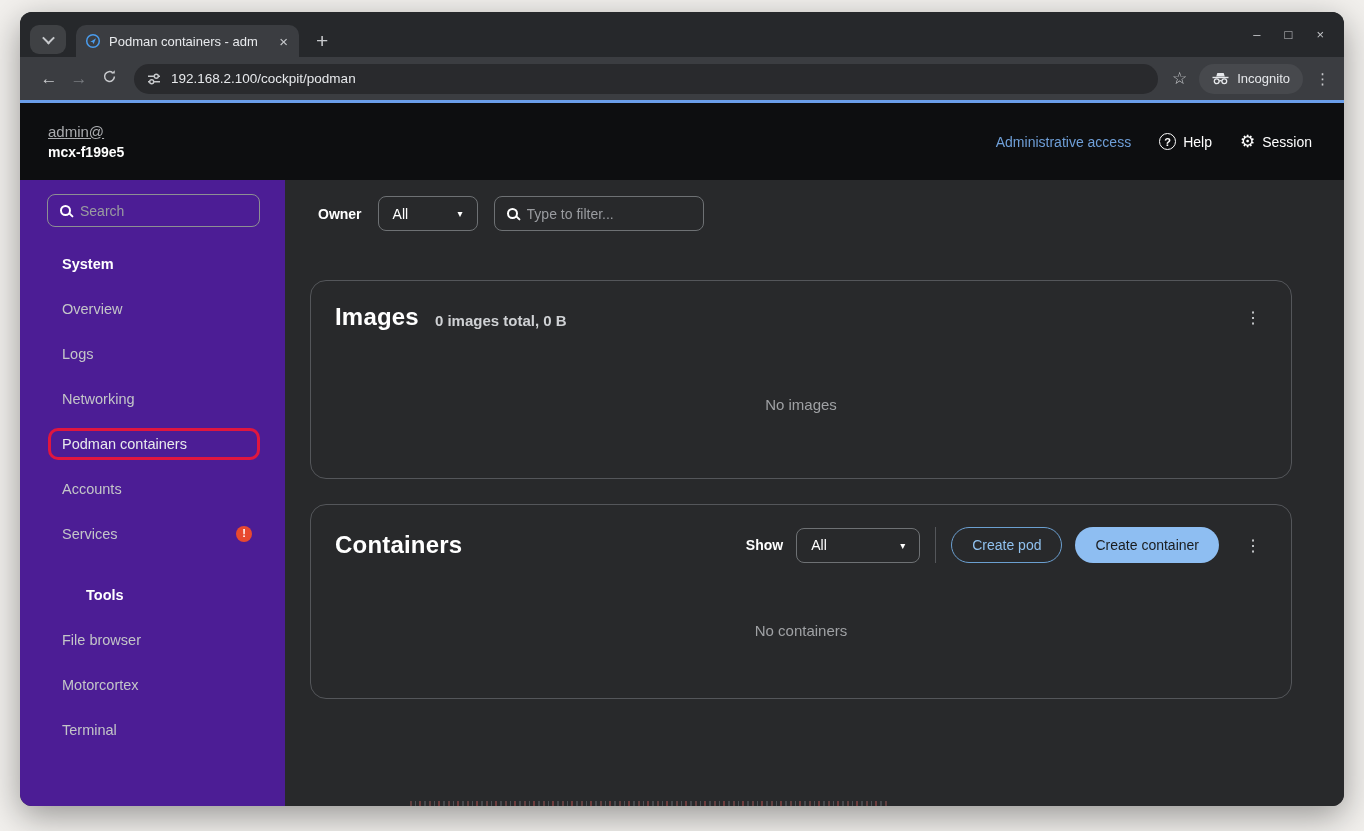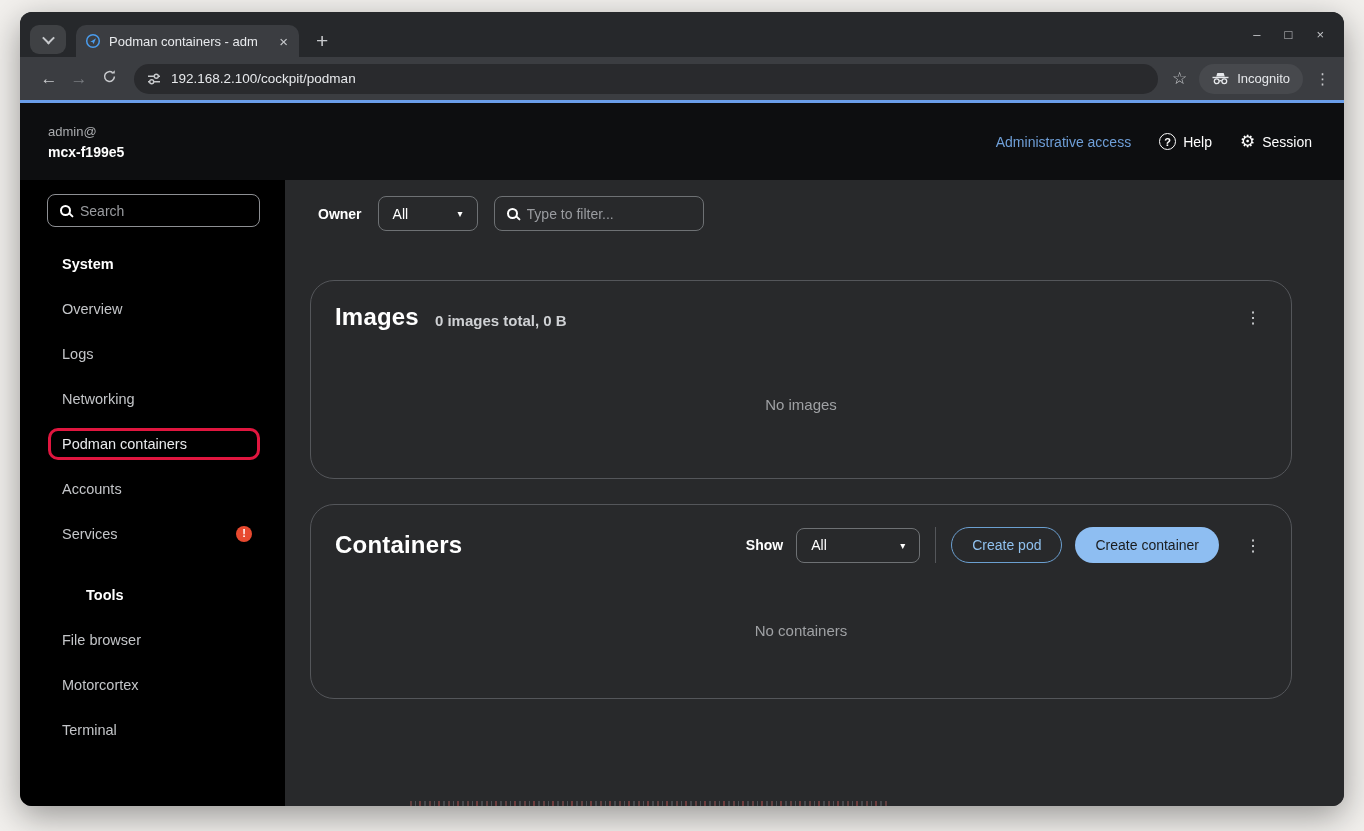--- a/index.html
+++ b/index.html
@@ -57,34 +57,34 @@
     color:#e6e8eb; font-size:13px; margin-left:8px;
   }
   .tb-kebab{ color:#c7c9cc; font-size:15px; margin-left:12px; cursor:pointer;}
   .loadline{ height:3px; background:#6a9eea; flex:0 0 auto;}
   
   .masthead{
     height:77px; background:#0d0e10; display:flex; align-items:center;
     justify-content:space-between; padding:0 32px 0 28px; flex:0 0 auto;
   }
   .user-block{ line-height:20px; }
-  .user-line1{ color:#a9abae; font-size:13px; }
+  .user-line1{ color:#a9abae; font-size:15px;text-decoration:underline; }
   .user-line2{ color:#ffffff; font-size:14px; font-weight:700; }
   .mast-right{ display:flex; align-items:center; gap:28px;text-align:center; }
   .admin-link{ color:#6f9fd8; font-size:14px; cursor:pointer; }
   .mast-item{ display:flex; align-items:center; gap:7px; color:#ffffff; font-size:14px; cursor:pointer;}
   .qmark{
     width:17px; height:17px; border:1.6px solid #ffffff; border-radius:50%;
     display:flex; align-items:center; justify-content:center;
     font-size:11px; font-weight:700; color:#fff;
   }
   .gear{ font-size:17px; color:#fff; line-height:1;}
   
   .page{ flex:1; display:flex; overflow:hidden; }
-  .sidebar{ width:265px; background:#000000; padding-top:14px; flex:0 0 auto;}
+  .sidebar{ width:265px; background:#4c1d95; padding-top:14px; flex:0 0 auto;}
   .side-search{
     margin-left:27px; width:213px; height:33px;
     border:1px solid #8d8f93; border-radius:8px;
     display:flex; align-items:center; gap:9px; padding:0 12px; background:transparent;
   }
   .side-search input{
     flex:1; min-width:0; background:transparent; border:none; outline:none;
     color:#e6e8eb; font-size:14px; font-family:"Liberation Sans", sans-serif;
   }
   .side-search input::placeholder, .filter-search input::placeholder{ color:#9a9ca0; }
@@ -122,21 +122,21 @@
   .caret{ font-size:10px; color:#fff; margin-left:10px;}
   .filter-search{
     width:210px; height:35px; border:1px solid #6e7174; border-radius:8px;
     display:flex; align-items:center; gap:9px; padding:0 12px;
   }
   .filter-search input{
     flex:1; min-width:0; background:transparent; border:none; outline:none;
     color:#e6e8eb; font-size:14px; font-family:"Liberation Sans", sans-serif;
   }
   .card{
-    width:982px; border:1px solid #54565a; border-radius:24px; background:#28292b;
+    width:982px; border:1px solid #54565a; border-radius:16px; background:#28292b;
     display:flex; flex-direction:column; padding:0 24px;
   }
   .card-images{ height:199px; margin-top:49px; }
   .card-containers{ height:195px; margin-top:25px; }
   .card-head{ display:flex; align-items:center; padding-top:22px; }
   .card-title{ color:#fff; font-size:24px; font-weight:600; letter-spacing:.2px;}
   .card-sub{ margin-left:16px; color:#cfd1d4; font-size:15px; font-weight:700; padding-top:6px;}
   .kebab{ margin-left:20px; color:#dcdee1; font-size:16px; cursor:pointer; padding:4px 6px;}
   .kebab.push{ margin-left:auto; }
   .card-empty{ flex:1; display:flex; align-items:center; justify-content:center;

